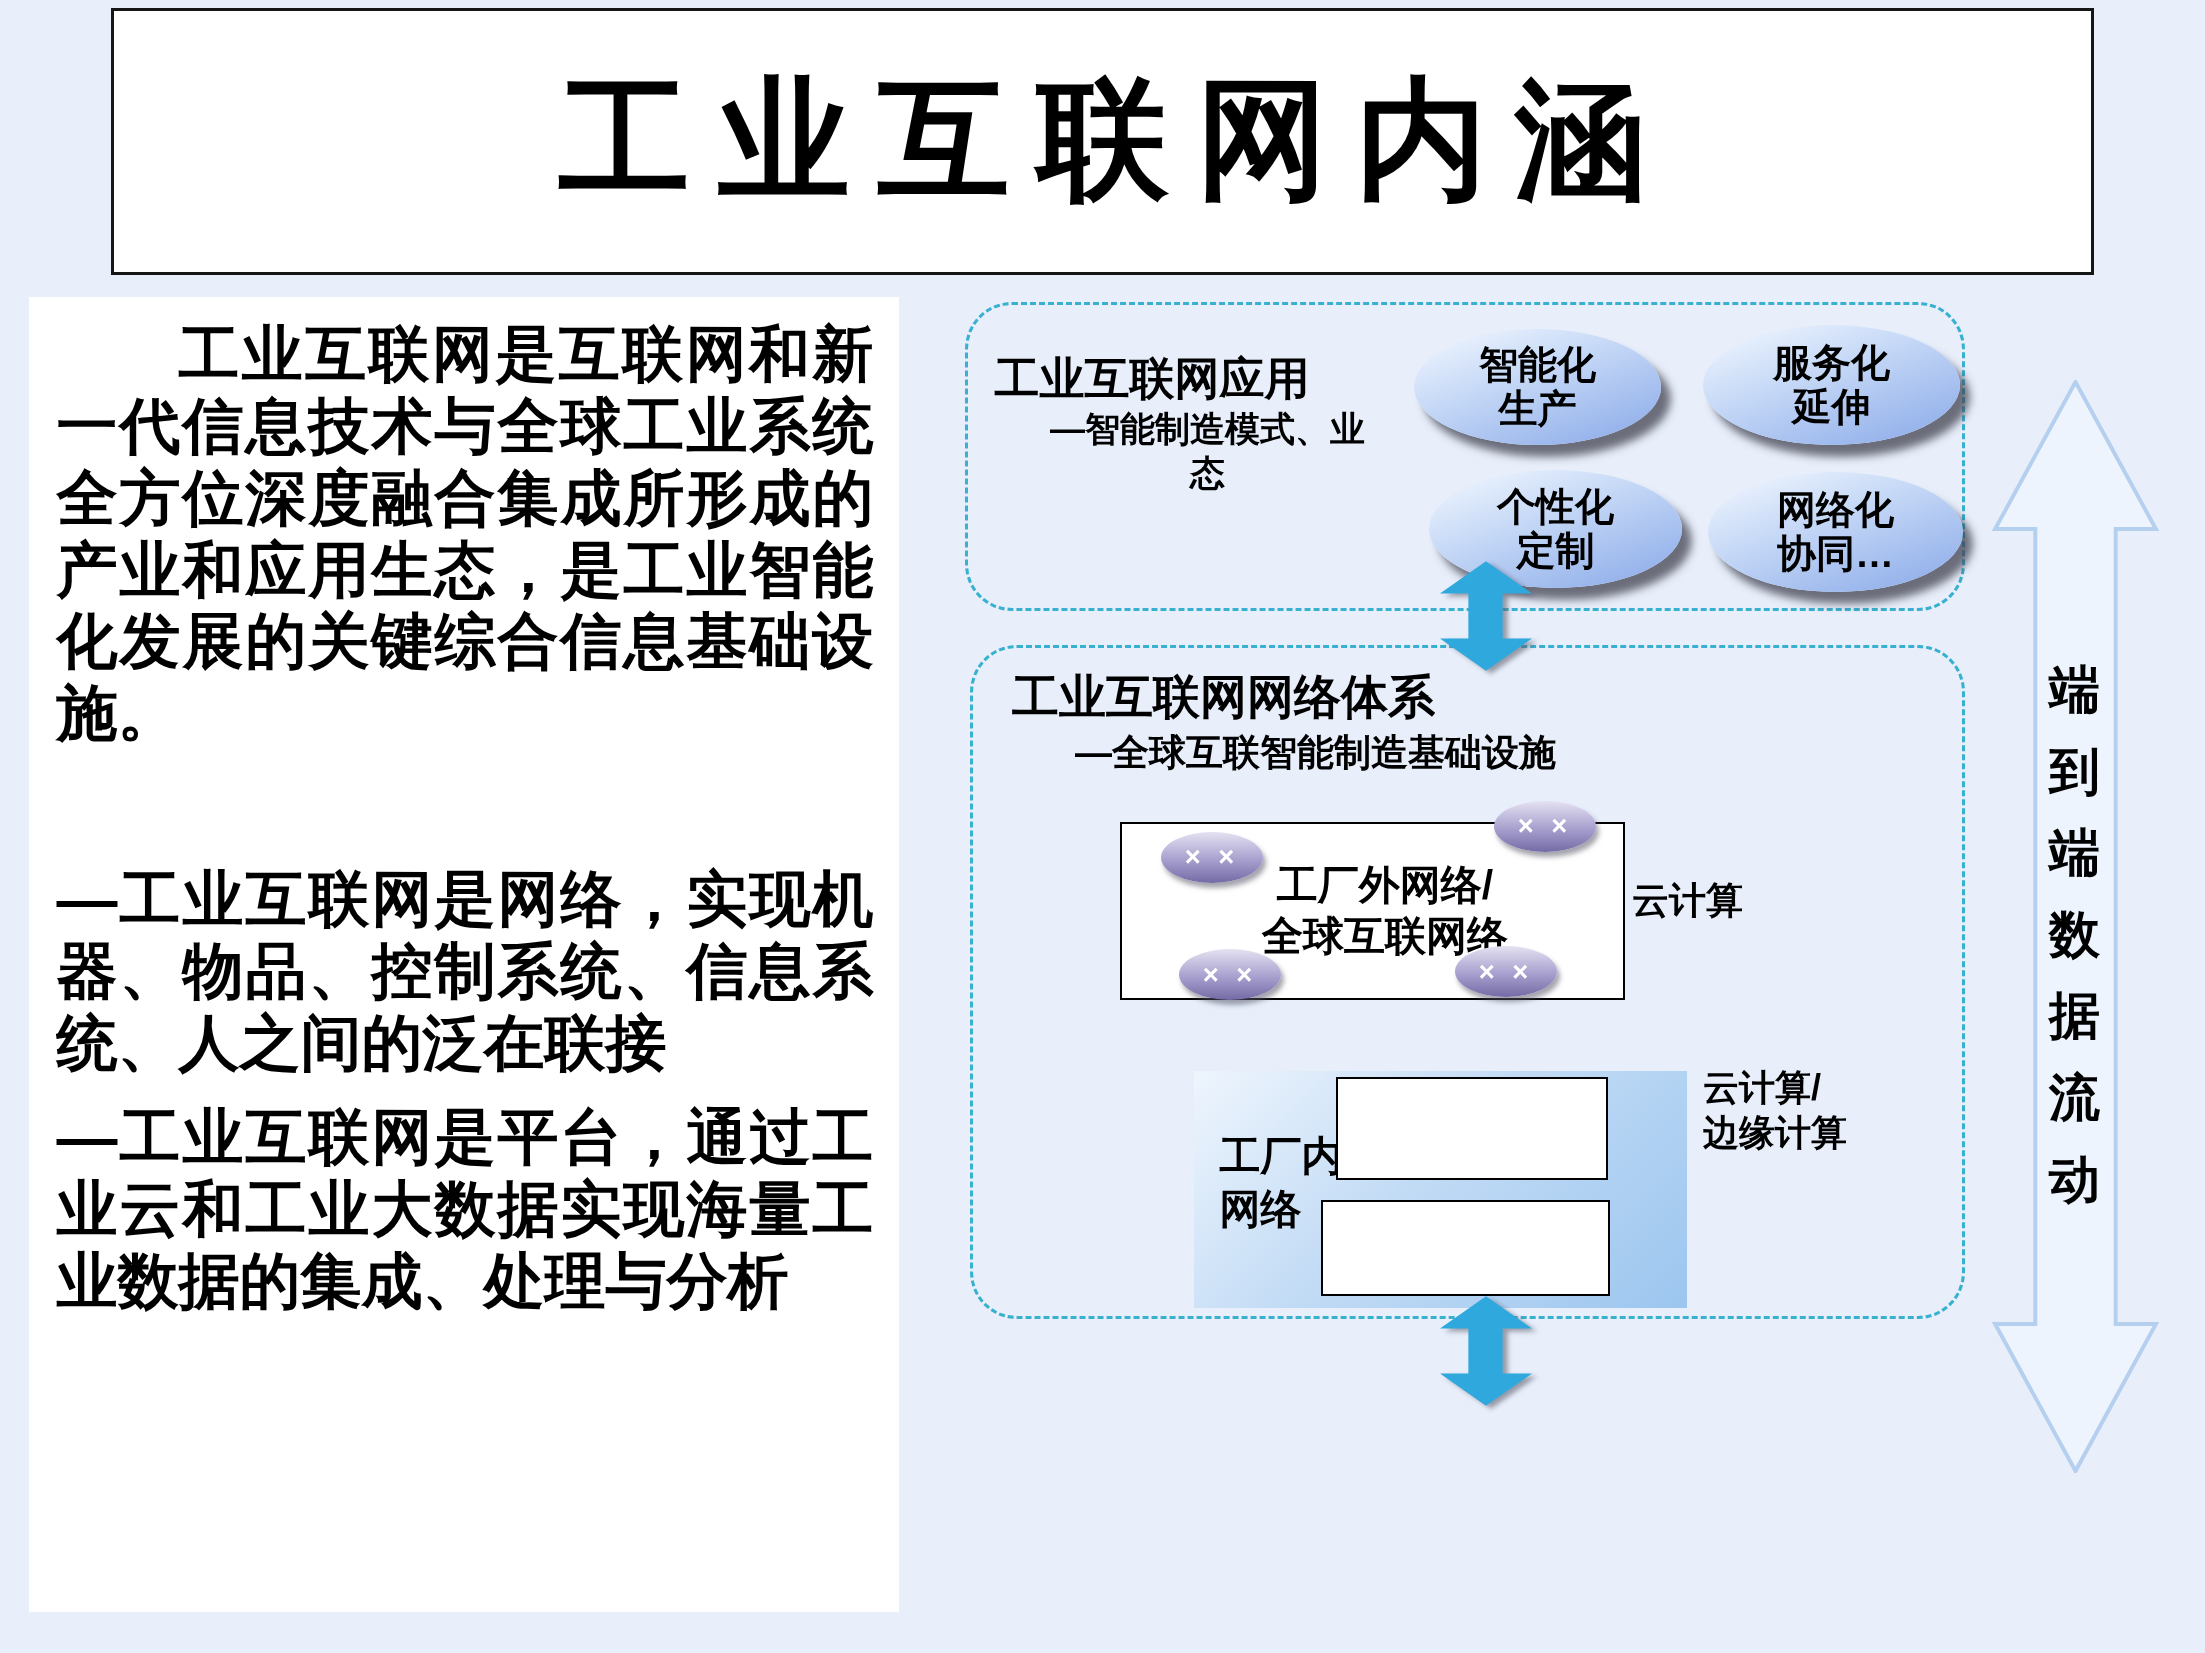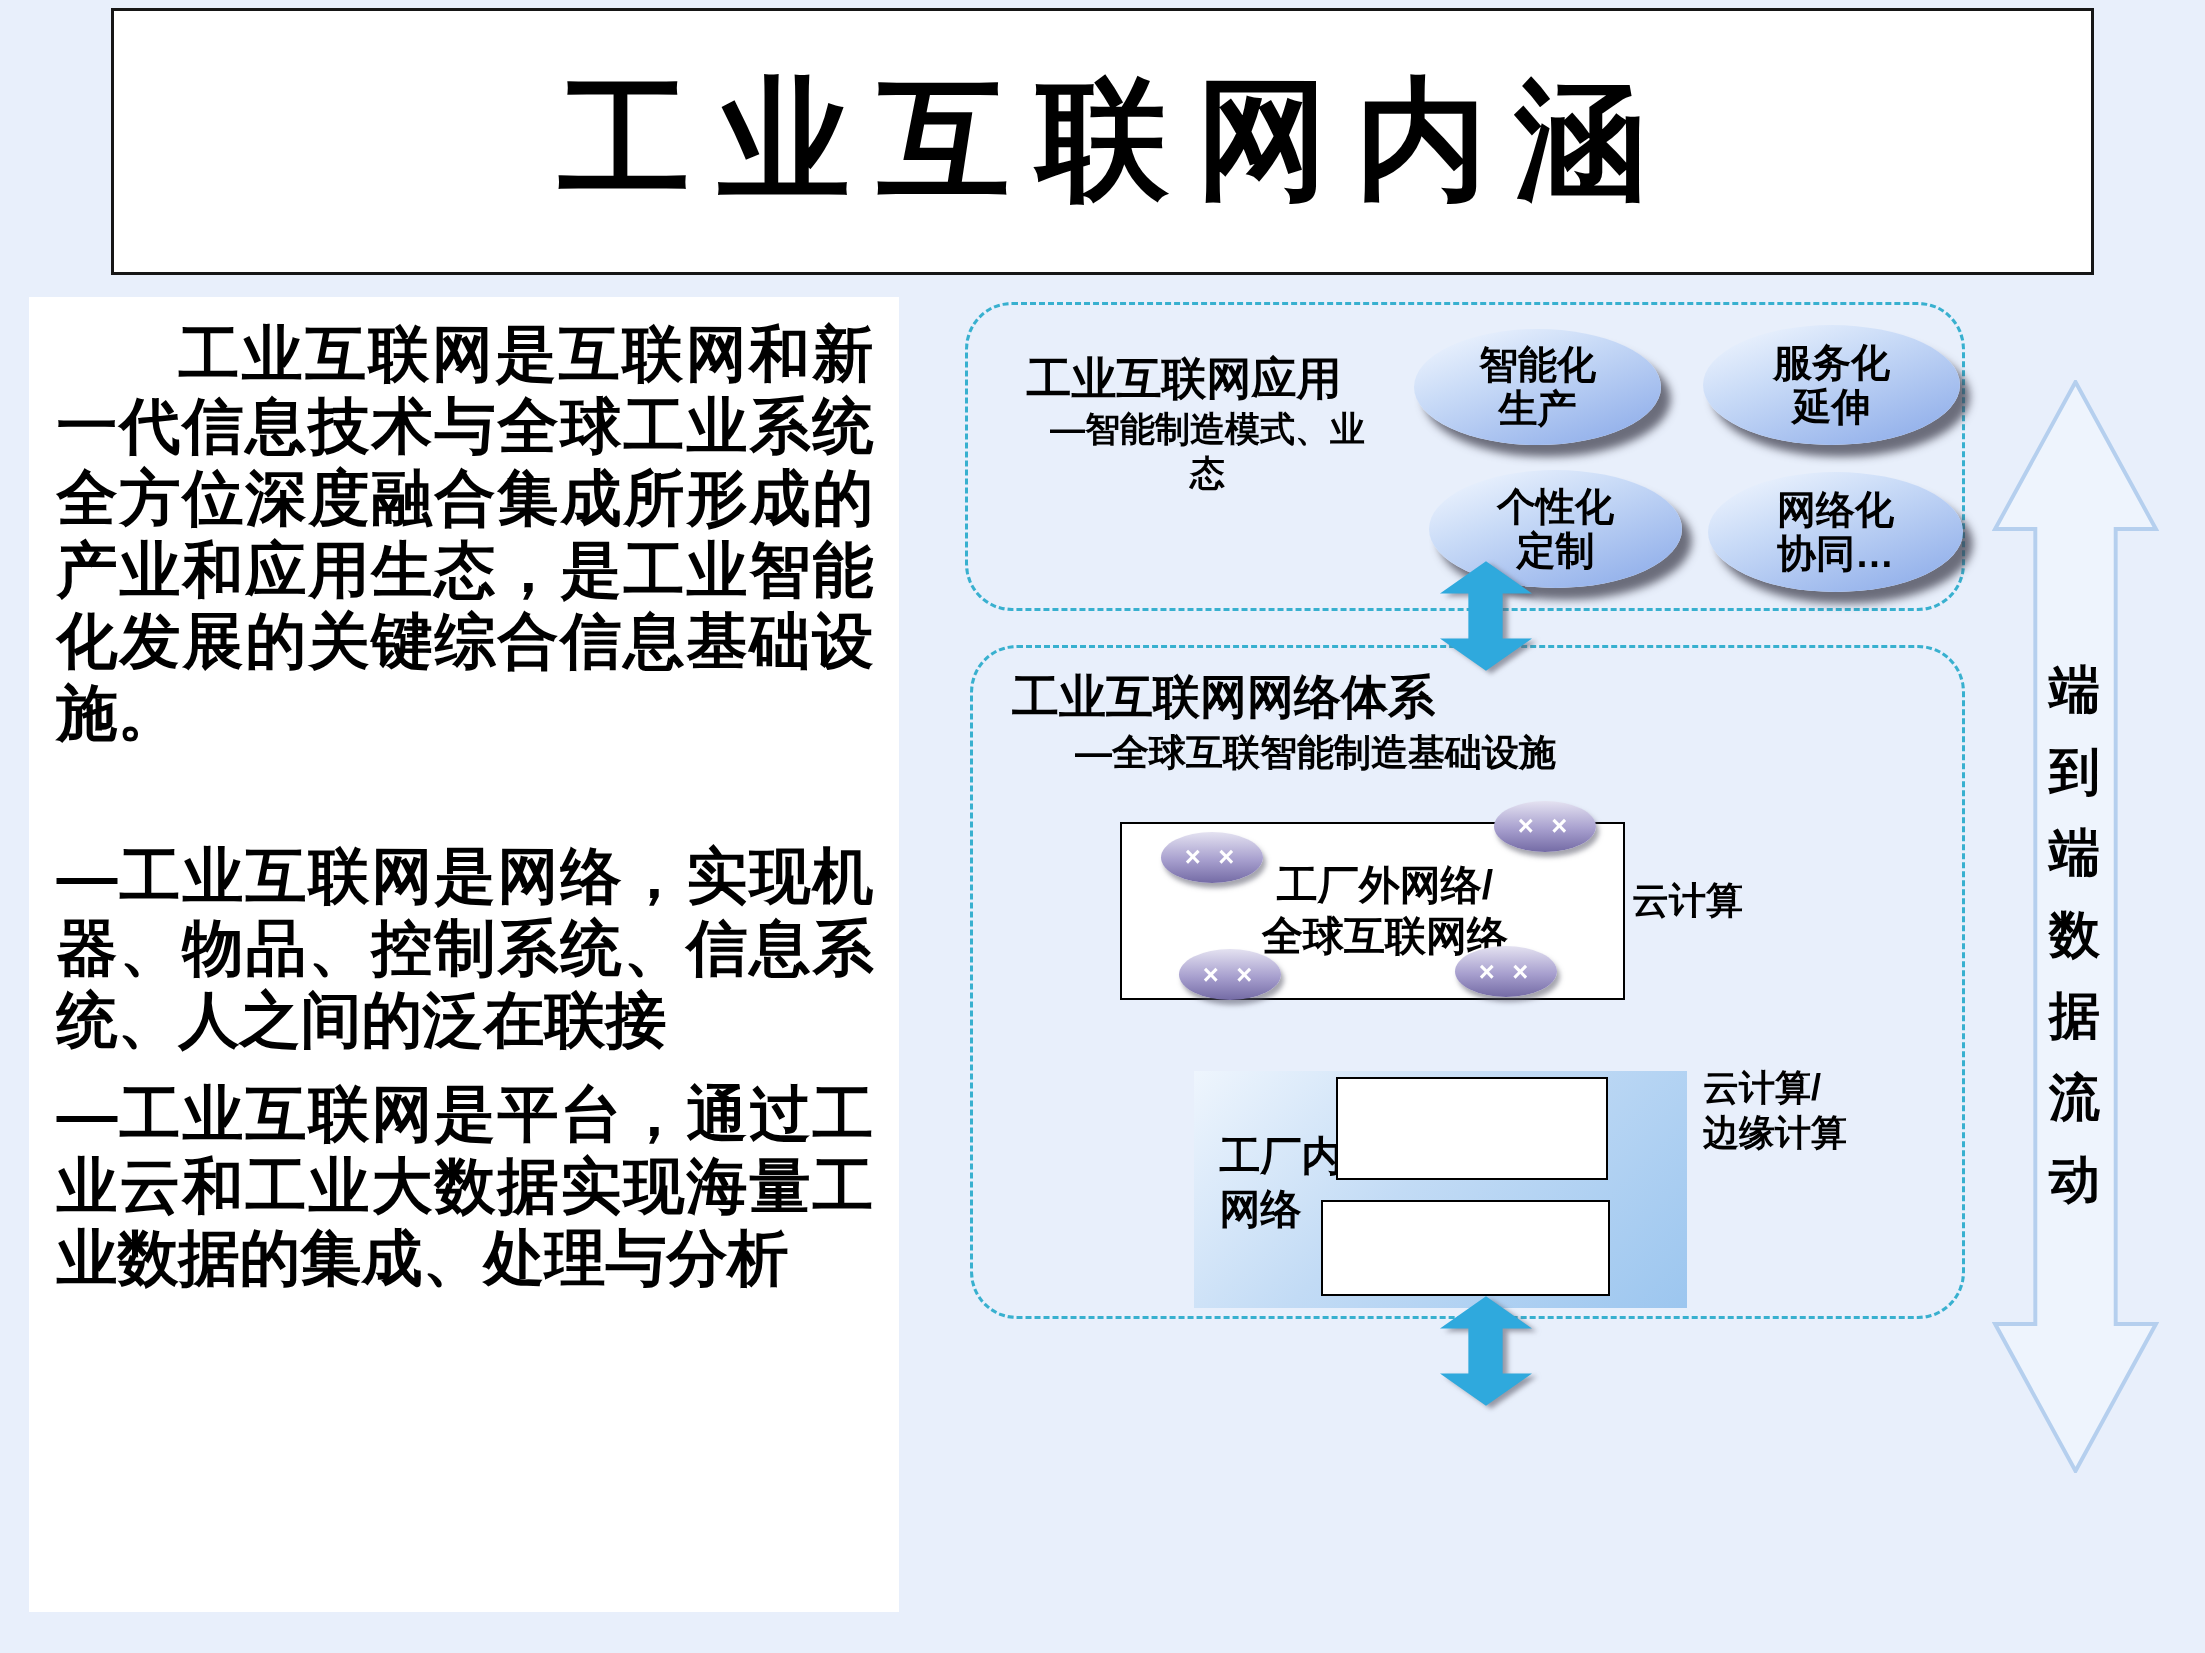--- a/index.html
+++ b/index.html
@@ -20,31 +20,31 @@
     display:flex; align-items:center; justify-content:center;padding-left:28px;
   }
   .page-title { font-size:132px; font-weight:900; letter-spacing:27.4px; }
 
   
   .left-panel {
     left:29px; top:297px; width:870px; height:1315px;
     background:#ffffff; padding:21.6px 25.5px 0 27.4px;
   }
   .left-panel p { font-size:61px; line-height:1.18; text-align:justify; font-weight:bold; }
-  .left-panel p.indent { text-indent:2em; margin-bottom:91px; }
+  .left-panel p.indent { text-indent:2em; margin-bottom:114px; }
   .left-panel p.bullet { margin-bottom:21.6px; }
 
   
   .dashed-box { border:3.9px dashed #38b0cf; border-radius:47px; }
   .app-box { left:965px; top:302px; width:1000px; height:309px; }
   .network-box { left:970px; top:645px; width:995px; height:674px; }
   .terminal-box { left:965px; top:1333px; width:1002px; height:201px; }
 
   .layer-title { font-weight:900; }
-  .app-title { left:26.5px; top:44px; font-size:45px;margin-left:32px; }
+  .app-title { left:26.5px; top:44px; font-size:45px; }
   .app-subtitle { left:29px; top:102px; width:421px; font-size:35px; text-align:center; line-height:1.25; }
 
   .bubble {
     border-radius:50%;
     background:linear-gradient(160deg,#f5f9ff 0%, #c9dbf7 38%, #88a8e8 100%);
     box-shadow:9.8px 11.8px 8.8px rgba(65,65,80,.75);
     display:flex; align-items:center; justify-content:center;
     text-align:center; font-size:39px; line-height:1.12; font-weight:900;
   }
   .bubble1 { left:446px; top:23.5px; width:247px; height:116px; }

